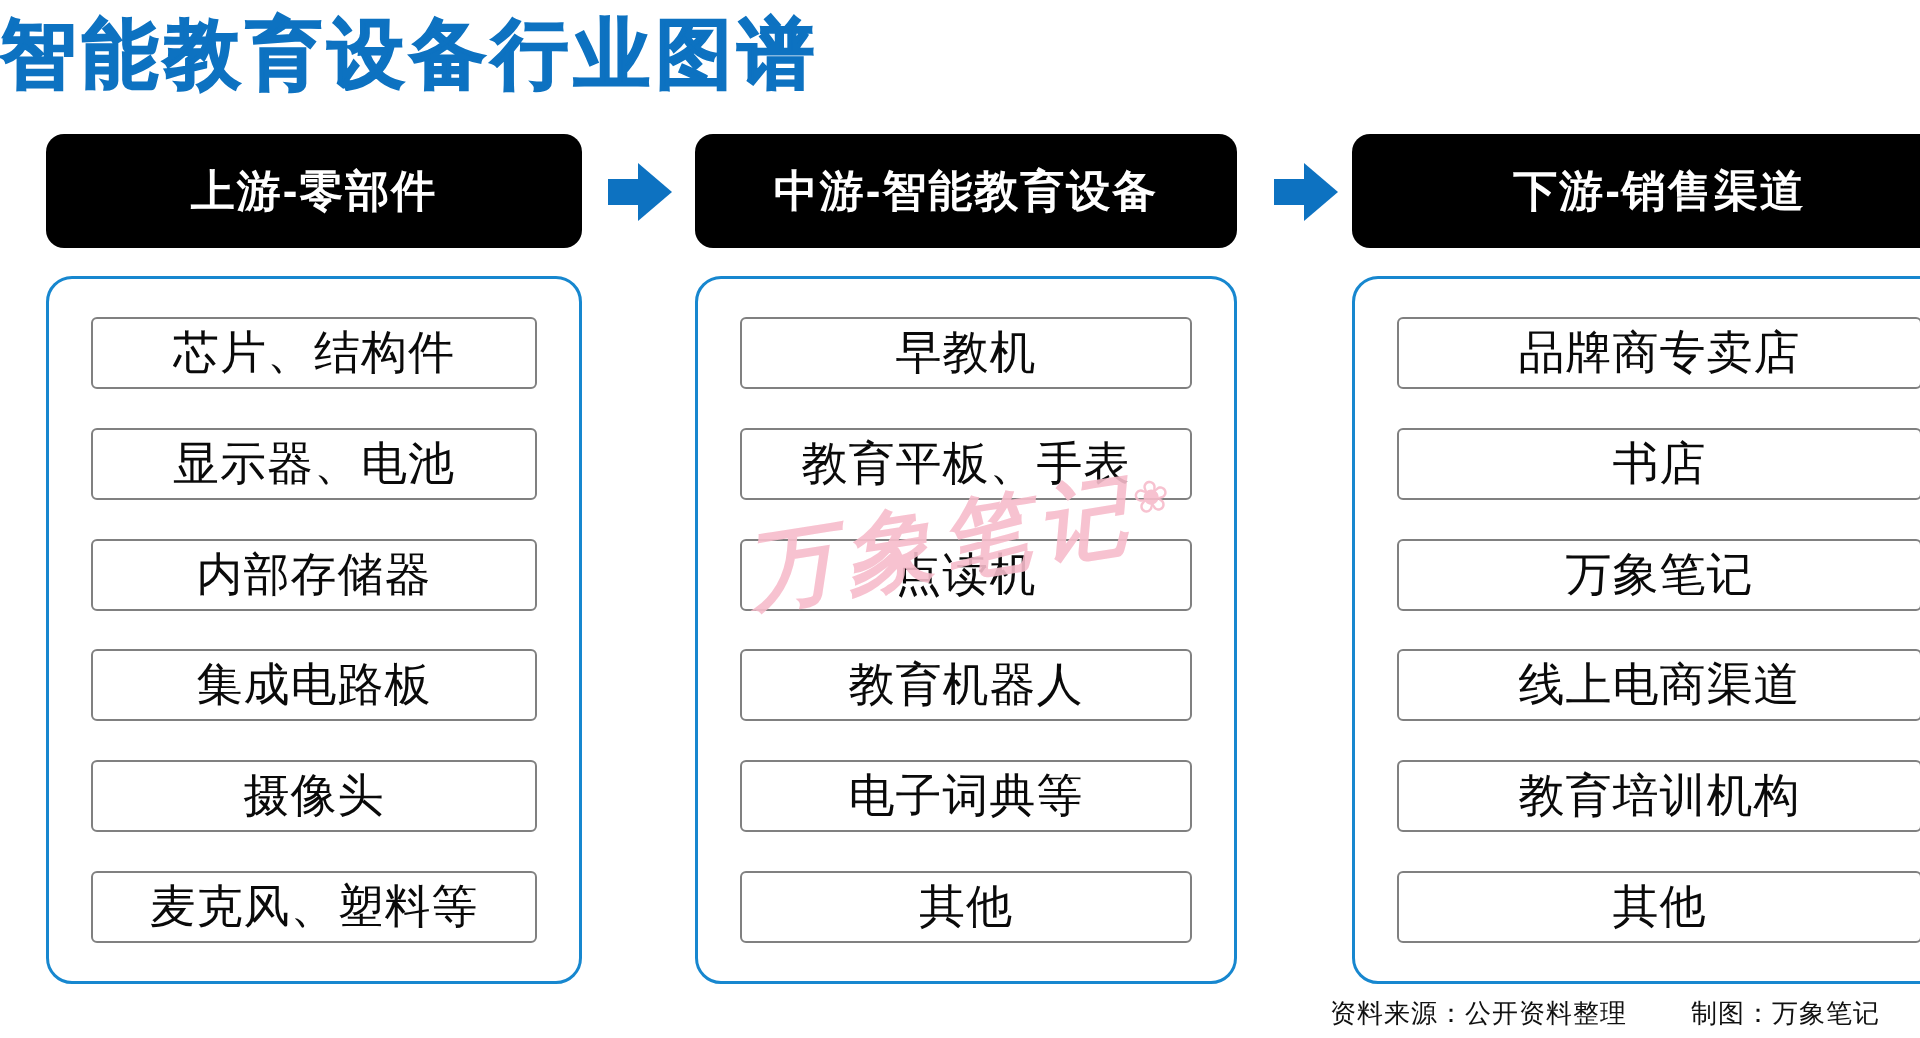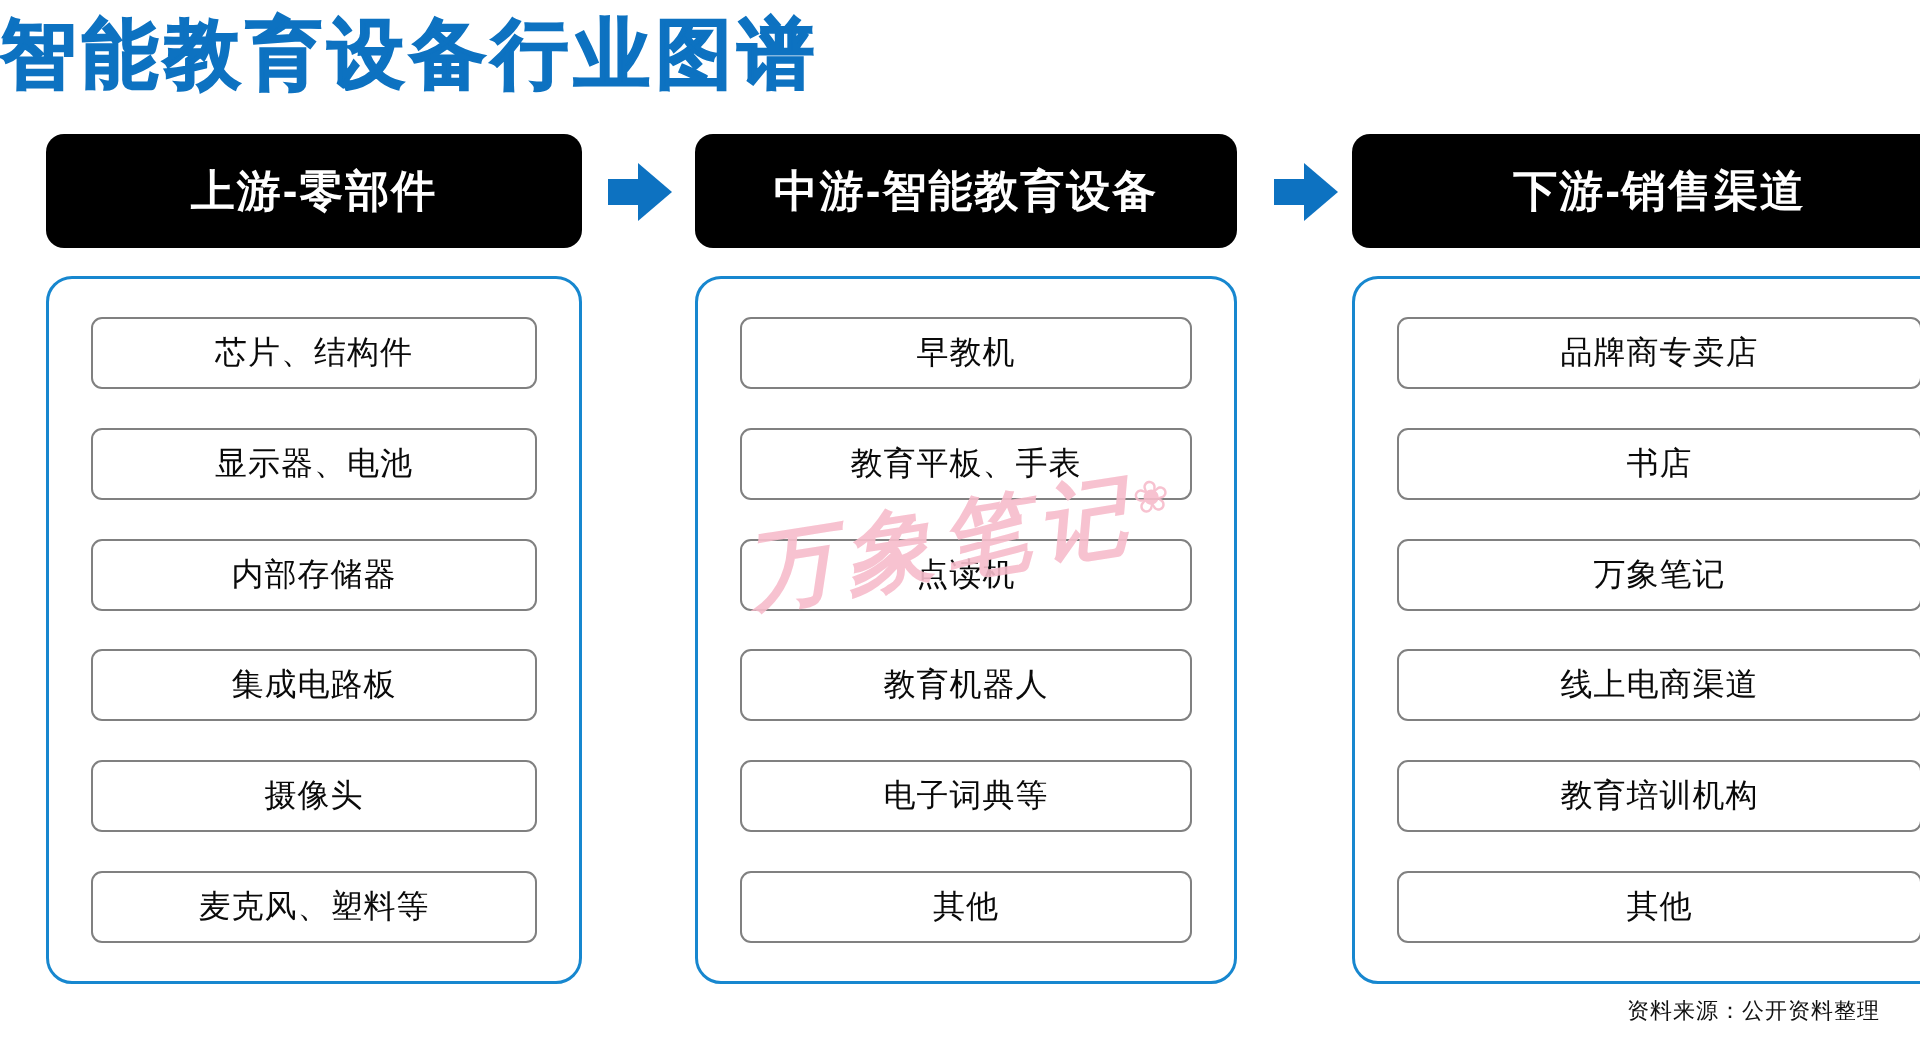--- a/index.html
+++ b/index.html
@@ -24,44 +24,44 @@
     color:#ffffff; font-size:44px; font-weight:bold; letter-spacing:2px;
   }
 
   .stage-body {
     margin-top:28px; height:708px; border:3px solid #1787cf; border-radius:26px;
     background:#ffffff; padding:38px 42px;
     display:flex; flex-direction:column; justify-content:space-between;
   }
 
   .chain-item {
-    height:72px; border:2.5px solid #808080; border-radius:11px; background:#ffffff;
+    height:72px; border:2.5px solid #808080; border-radius:6px; background:#ffffff;
     display:flex; align-items:center; justify-content:center;
-    font-size:32px; color:#0a0a0a; letter-spacing:1px;
+    font-size:46px; color:#0a0a0a; letter-spacing:1px;
   }
 
   .flow-arrow { position:absolute; top:163px; width:64px; height:58px; }
   .arrow-1 { left:608px; }
   .arrow-2 { left:1274px; }
   .flow-arrow .stem { position:absolute; left:0; top:16px; width:30px; height:26px; background:#0d72c1; }
   .flow-arrow .head { position:absolute; left:30px; top:0; width:0; height:0;
     border-top:29px solid transparent; border-bottom:29px solid transparent;
     border-left:34px solid #0d72c1; }
 
   .watermark {
     position:absolute; left:745px; top:478px; width:470px;
     font-size:88px; font-weight:bold; font-style:italic;
     color:#f7bccb; opacity:0.9; letter-spacing:10px;
     transform:rotate(-9deg); white-space:nowrap; pointer-events:none;
   }
   .watermark .flower { font-size:44px; font-style:normal; vertical-align:28px; letter-spacing:0; }
 
   .footer {
     position:absolute; top:996px; right:40px;
-    font-size:22px; color:#111111; letter-spacing:1px;
+    font-size:26px; color:#111111; letter-spacing:1px;
     display:flex; gap:64px; white-space:nowrap;
   }
 </style>
 </head>
 <body>
 
 <div class="stage-wrap">
 
   <div class="page-title">智能教育设备行业图谱</div>
 
@@ -110,15 +110,16 @@
       <div class="chain-item">其他</div>
     </div>
   </div>
 
   <div class="watermark">
     <span>万象笔记</span><span class="flower">❀</span>
   </div>
 
   <div class="footer">
     <span>资料来源：公开资料整理</span>
+    <span>制图：万象笔记</span>
   </div>
 
 </div>
 
 </body></html>

